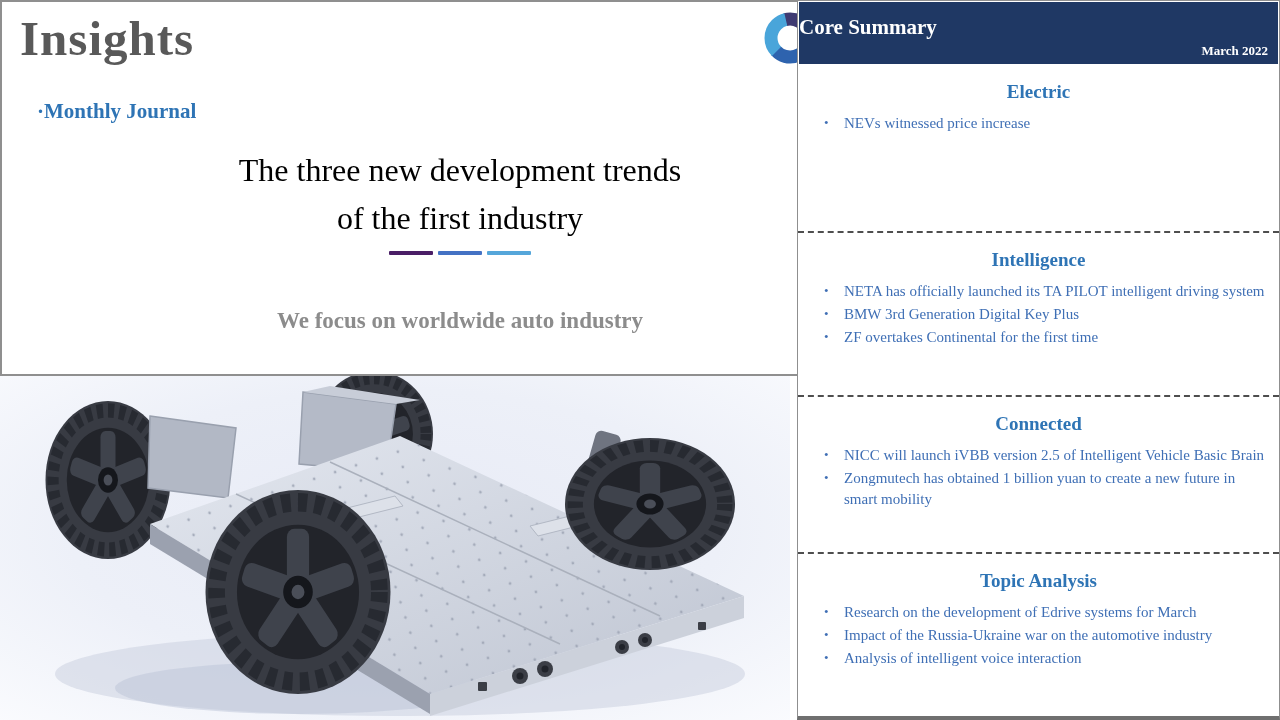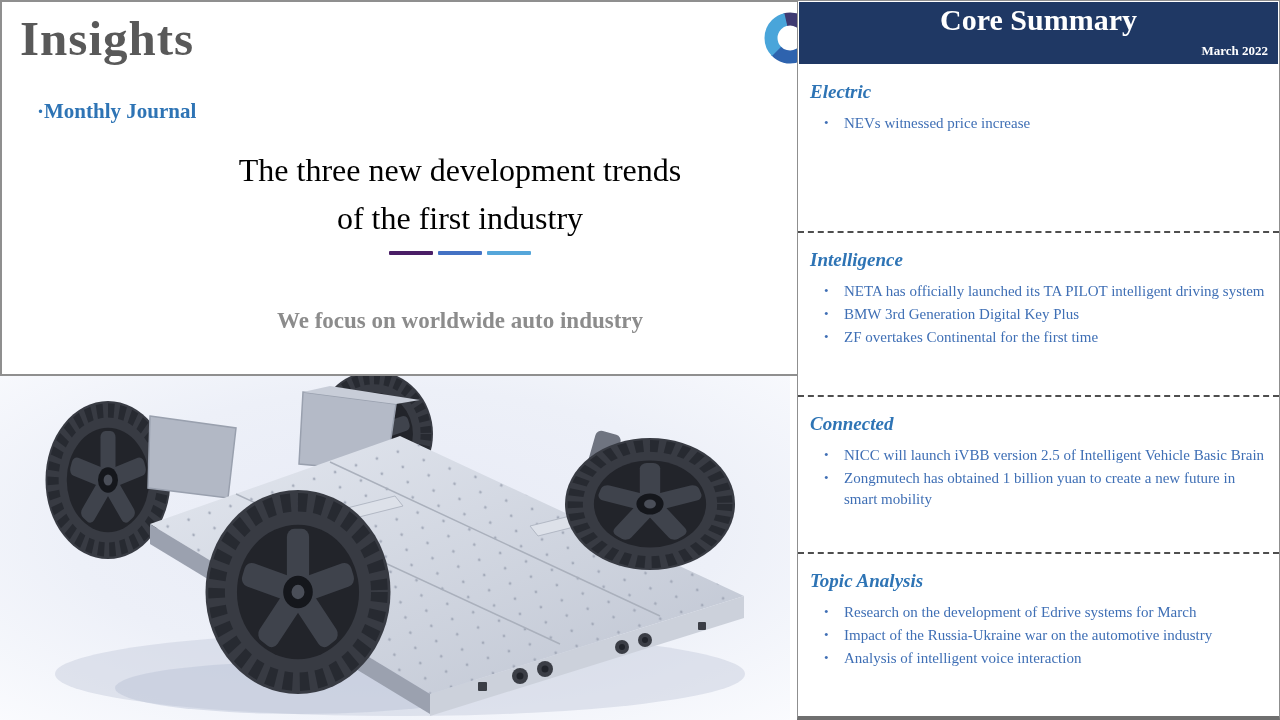--- a/index.html
+++ b/index.html
@@ -56,34 +56,34 @@
     position:absolute;left:797px;top:0;width:483px;height:720px;
     box-sizing:border-box;background:#fff;
     border:1px solid #8f8f8f;border-bottom:4px solid #6f6f6f;
     display:flex;flex-direction:column;
   }
   .cs-header{
     position:relative;flex:0 0 auto;height:62px;margin:1px;
     background:var(--navy);color:#fff;
   }
   .cs-title{
-    margin:0;text-align:center;font-size:30px;font-weight:bold;padding-top:1px;
+    margin:0;font-size:21px;font-weight:bold;padding-top:13px;
   }
   .cs-date{
     position:absolute;right:10px;bottom:5px;font-size:13px;font-weight:bold;
   }
   .sec{box-sizing:border-box;padding:10px 12px 0 12px;}
   .sec:not(:last-child){border-bottom:2px dashed #4e4e4e;}
   .sec-electric{height:168px;}
   .sec-intelligence{height:164px;}
   .sec-connected{height:157px;}
   .sec-topic{flex:1;}
   .sec-heading{
-    margin:6px 0 10px 0;
-    font-size:19px;font-weight:bold;color:var(--heading-blue);font-style:italic;
+    margin:6px 0 10px 0;text-align:center;
+    font-size:19px;font-weight:bold;color:var(--heading-blue);
   }
   ul.bullets{margin:0;padding:0 0 0 8px;list-style:none;}
   ul.bullets li{
     position:relative;padding-left:26px;margin-bottom:2px;
     color:var(--body-blue);font-size:15px;line-height:1.4;
   }
   ul.bullets li::before{
     content:"•";position:absolute;left:6px;top:1px;
     font-size:13px;color:var(--body-blue);
   }

